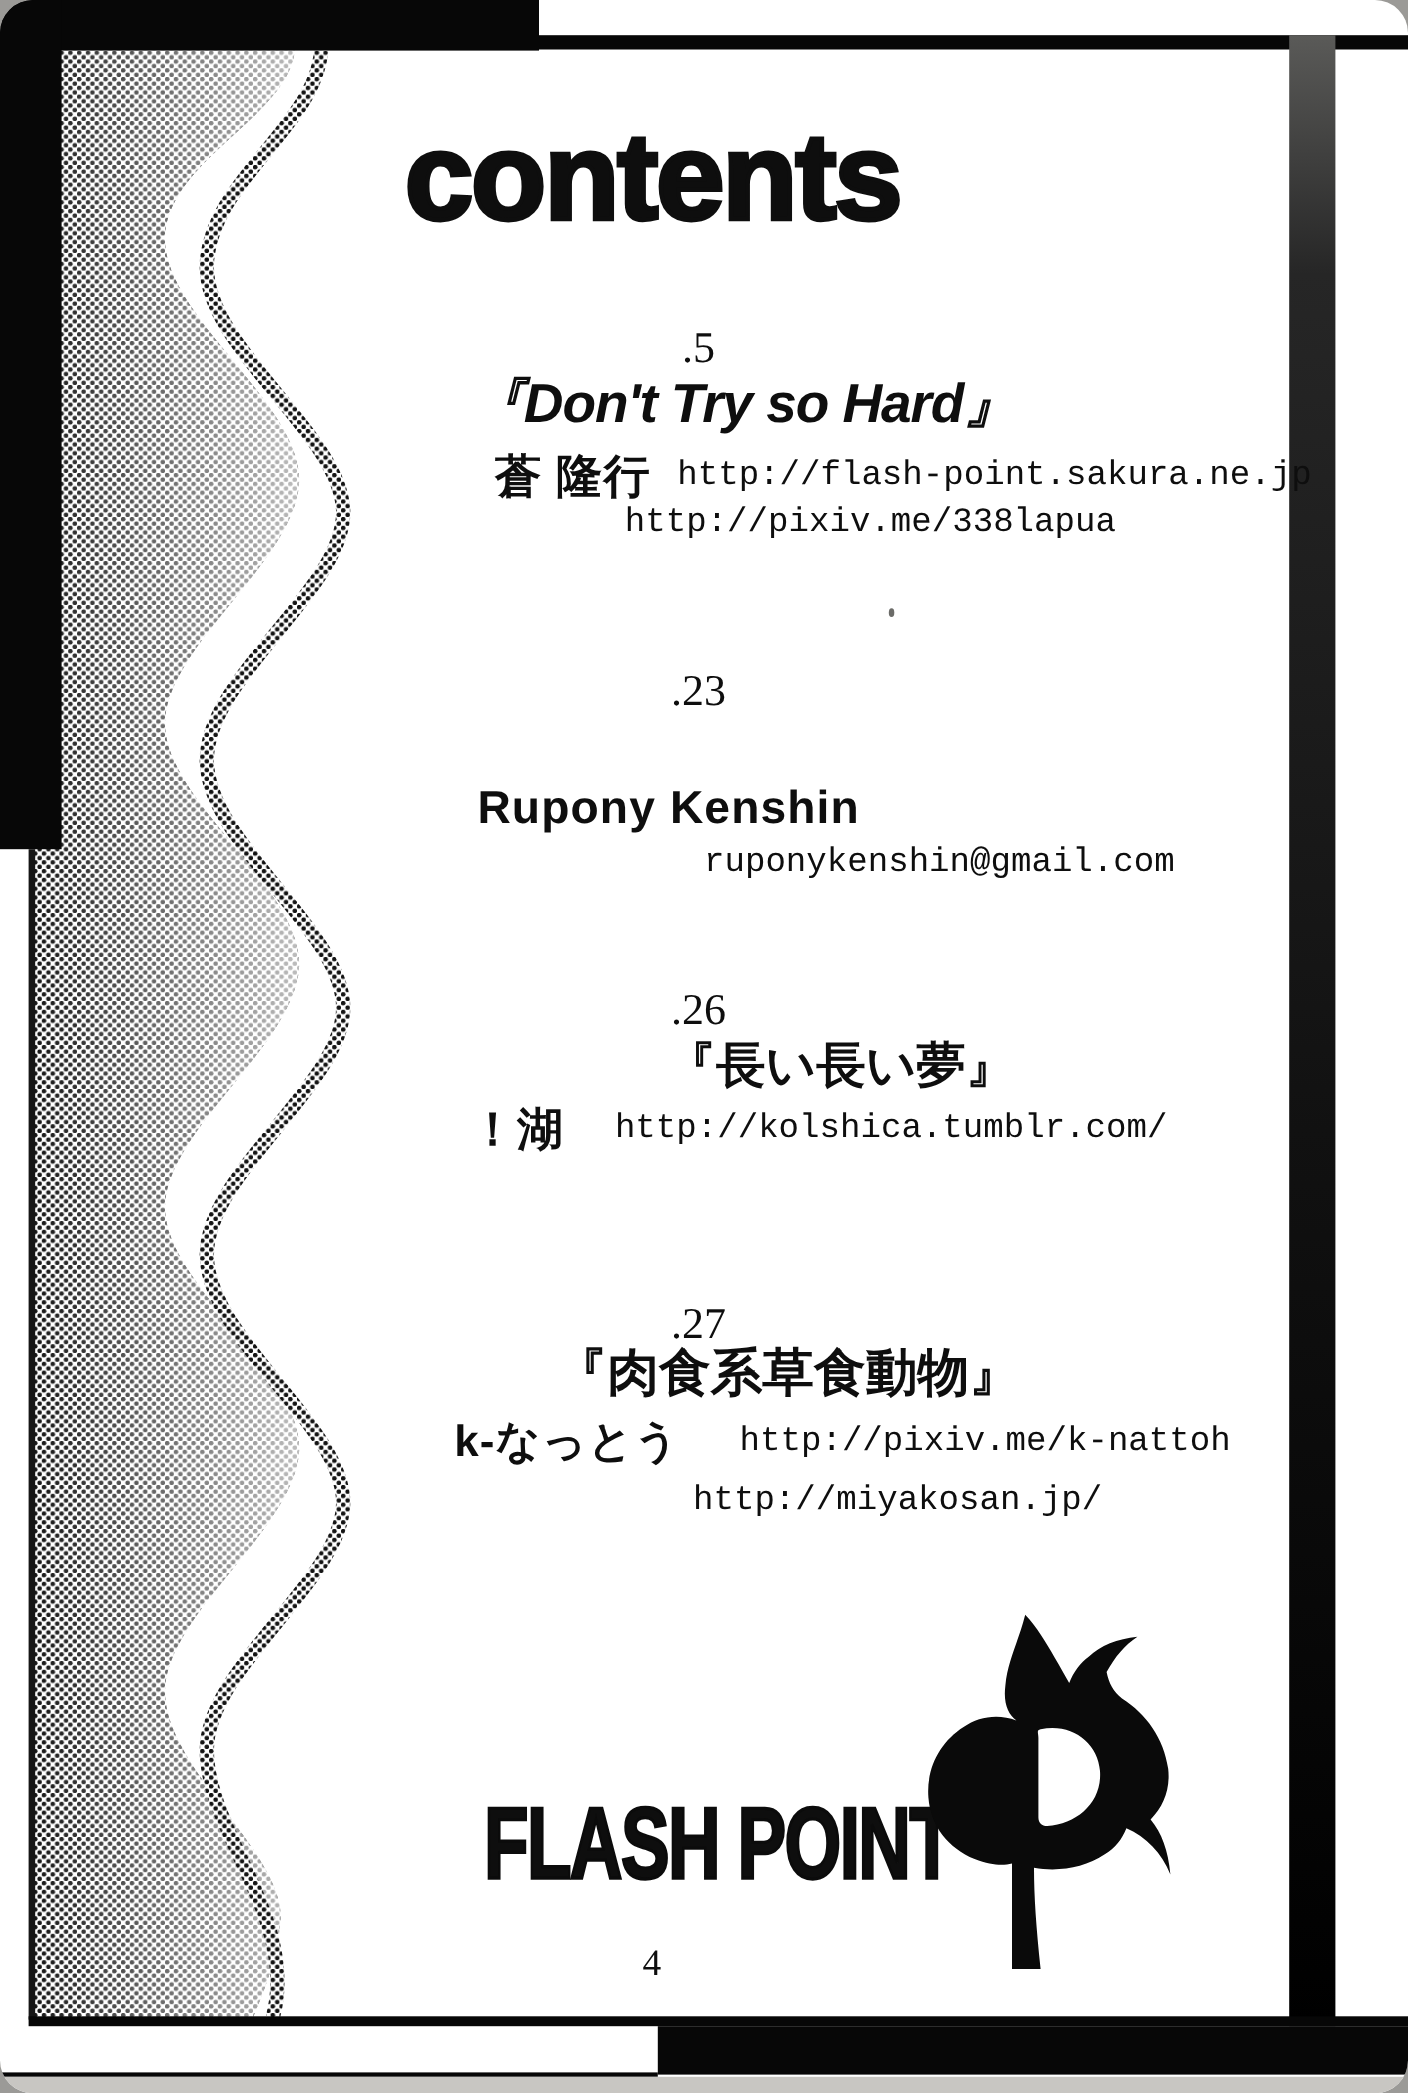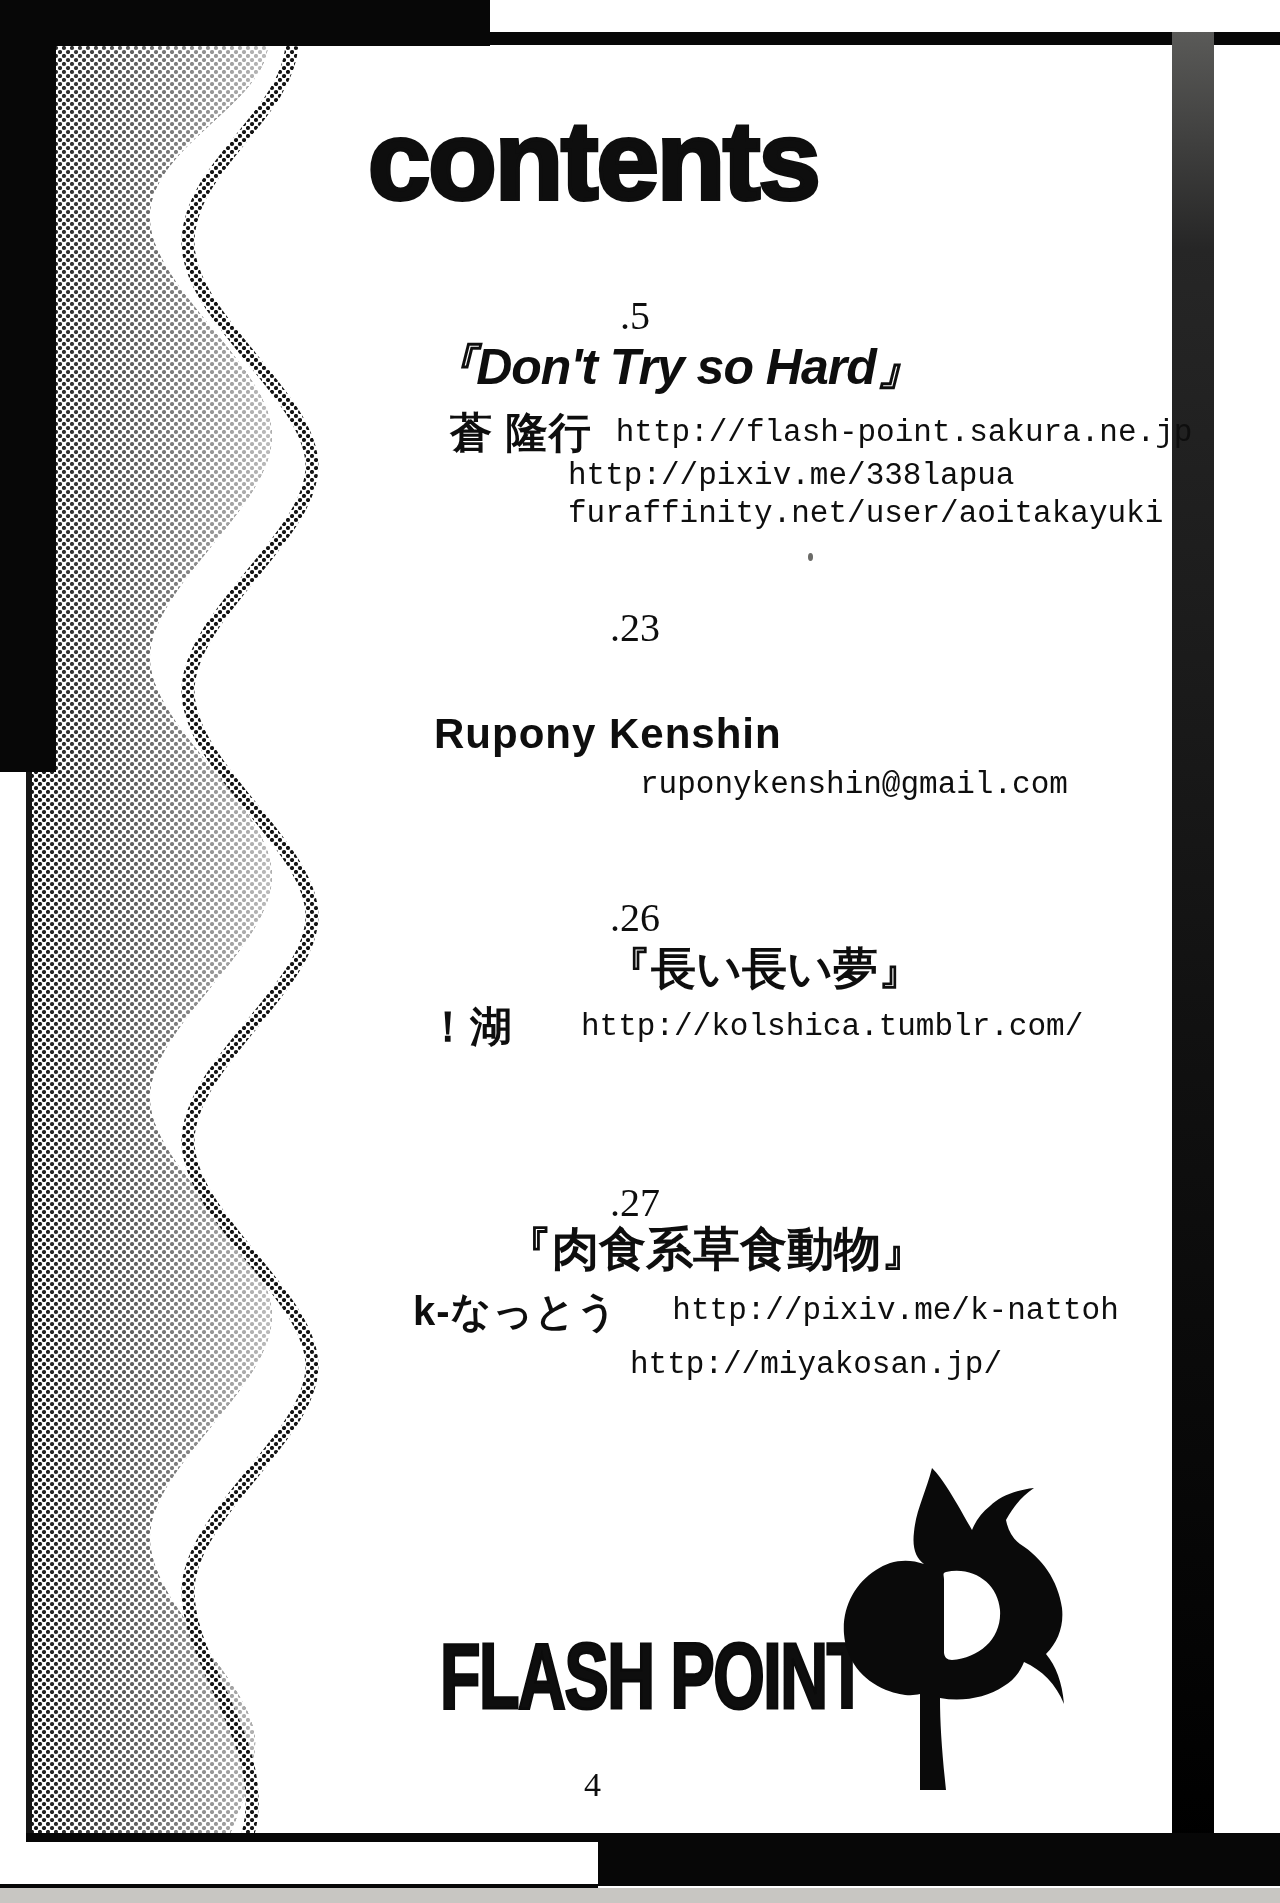--- a/index.html
+++ b/index.html
@@ -1,20 +1,20 @@
 <!DOCTYPE html>
 <html><head>
 <meta charset="utf-8">
 <title>contents</title>
 <style>
   html,body{margin:0;padding:0;background:#9b9a97;}
   #canvas{
     position:relative;width:1280px;height:1903px;margin:0 auto;
     background:#ffffff;overflow:hidden;
-    font-family:"Liberation Sans",sans-serif;color:#0e0e0e;
+    font-family:"Liberation Sans",sans-serif;color:#0e0e0e;border-radius:30px;
   }
   .abs{position:absolute;}
 
   
   .bar{background:#070707;}
   .top-left-bar{left:0;top:0;width:490px;height:46px;}
   .top-line{left:490px;top:32px;width:790px;height:13px;}
   .left-band{left:0;top:0;width:56px;height:772px;}
   .left-border-line{left:26px;top:772px;width:6px;height:1064px;background:#161616;}
   .right-band{left:1172px;top:32px;width:42px;height:1810px;
@@ -118,31 +118,30 @@
 
   <div class="abs heading">contents</div>
 
   <div class="abs num" style="top:296px">.5</div>
   <div class="abs title-sans" style="top:342px">『Don't Try so Hard』</div>
   <div class="abs authorline" style="left:450px;top:412px">
     <span class="author">蒼 隆行</span>
     <span class="url" style="margin-left:24px">http://flash-point.sakura.ne.jp</span>
   </div>
   <div class="abs url" style="left:568px;top:458px">http://pixiv.me/338lapua</div>
-  <div class="abs url" style="left:568px;top:496px">furaffinity.net/user/aoitakayuki</div>
 
   <div class="abs num" style="top:608px">.23</div>
   <div class="abs author" style="left:434px;top:713px">Rupony Kenshin</div>
   <div class="abs url" style="left:640px;top:767px">ruponykenshin@gmail.com</div>
 
   <div class="abs num" style="top:898px">.26</div>
   <div class="abs title-serif" style="left:303px;top:944px">『長い長い夢』</div>
   <div class="abs authorline" style="left:427px;top:1006px">
     <span class="author">！湖</span>
-    <span class="url" style="margin-left:68px">http://kolshica.tumblr.com/</span>
+    <span class="url" style="margin-left:46px">http://kolshica.tumblr.com/</span>
   </div>
 
   <div class="abs num" style="top:1183px">.27</div>
   <div class="abs title-serif" style="left:308px;top:1222px;font-size:47px">『肉食系草食動物』</div>
   <div class="abs authorline" style="left:413px;top:1291px">
     <span class="author" style="font-size:40px">k-なっとう</span>
     <span class="url" style="margin-left:54px">http://pixiv.me/k-nattoh</span>
   </div>
   <div class="abs url" style="left:630px;top:1347px">http://miyakosan.jp/</div>
 

